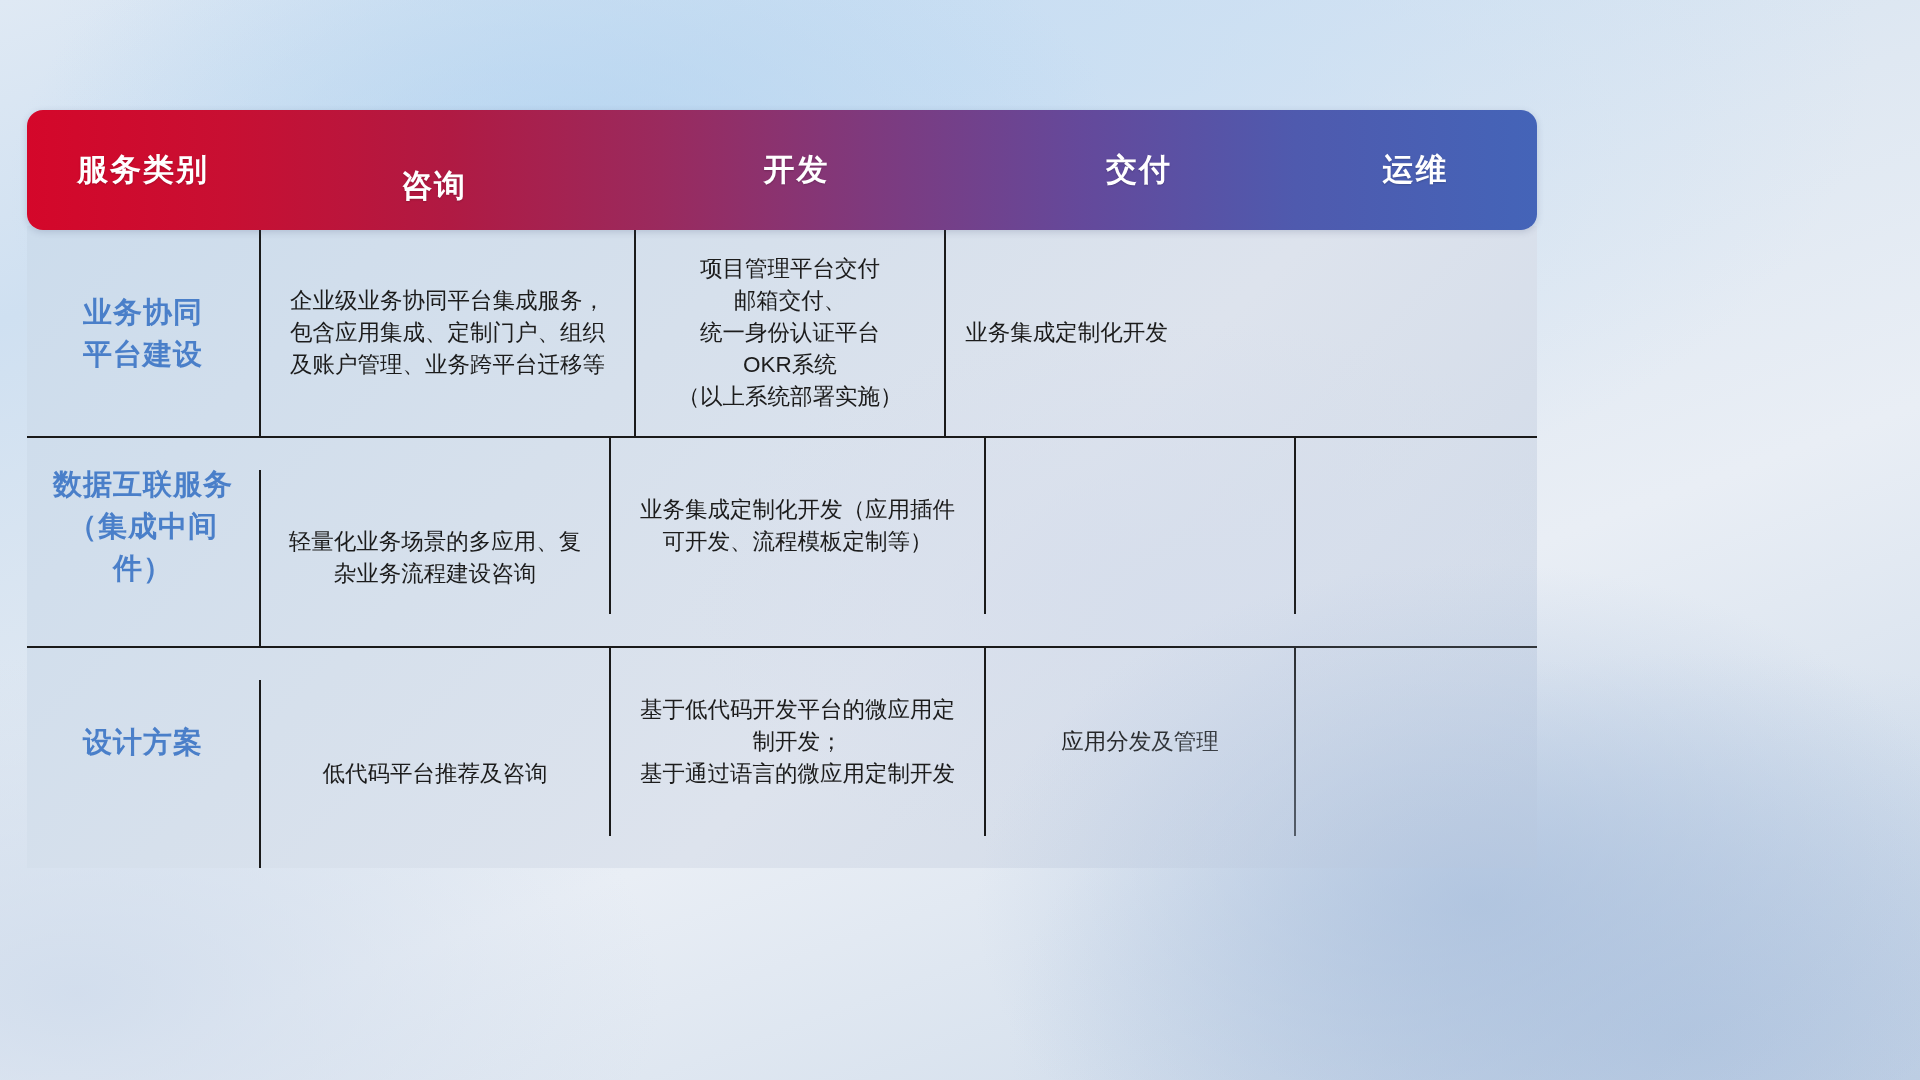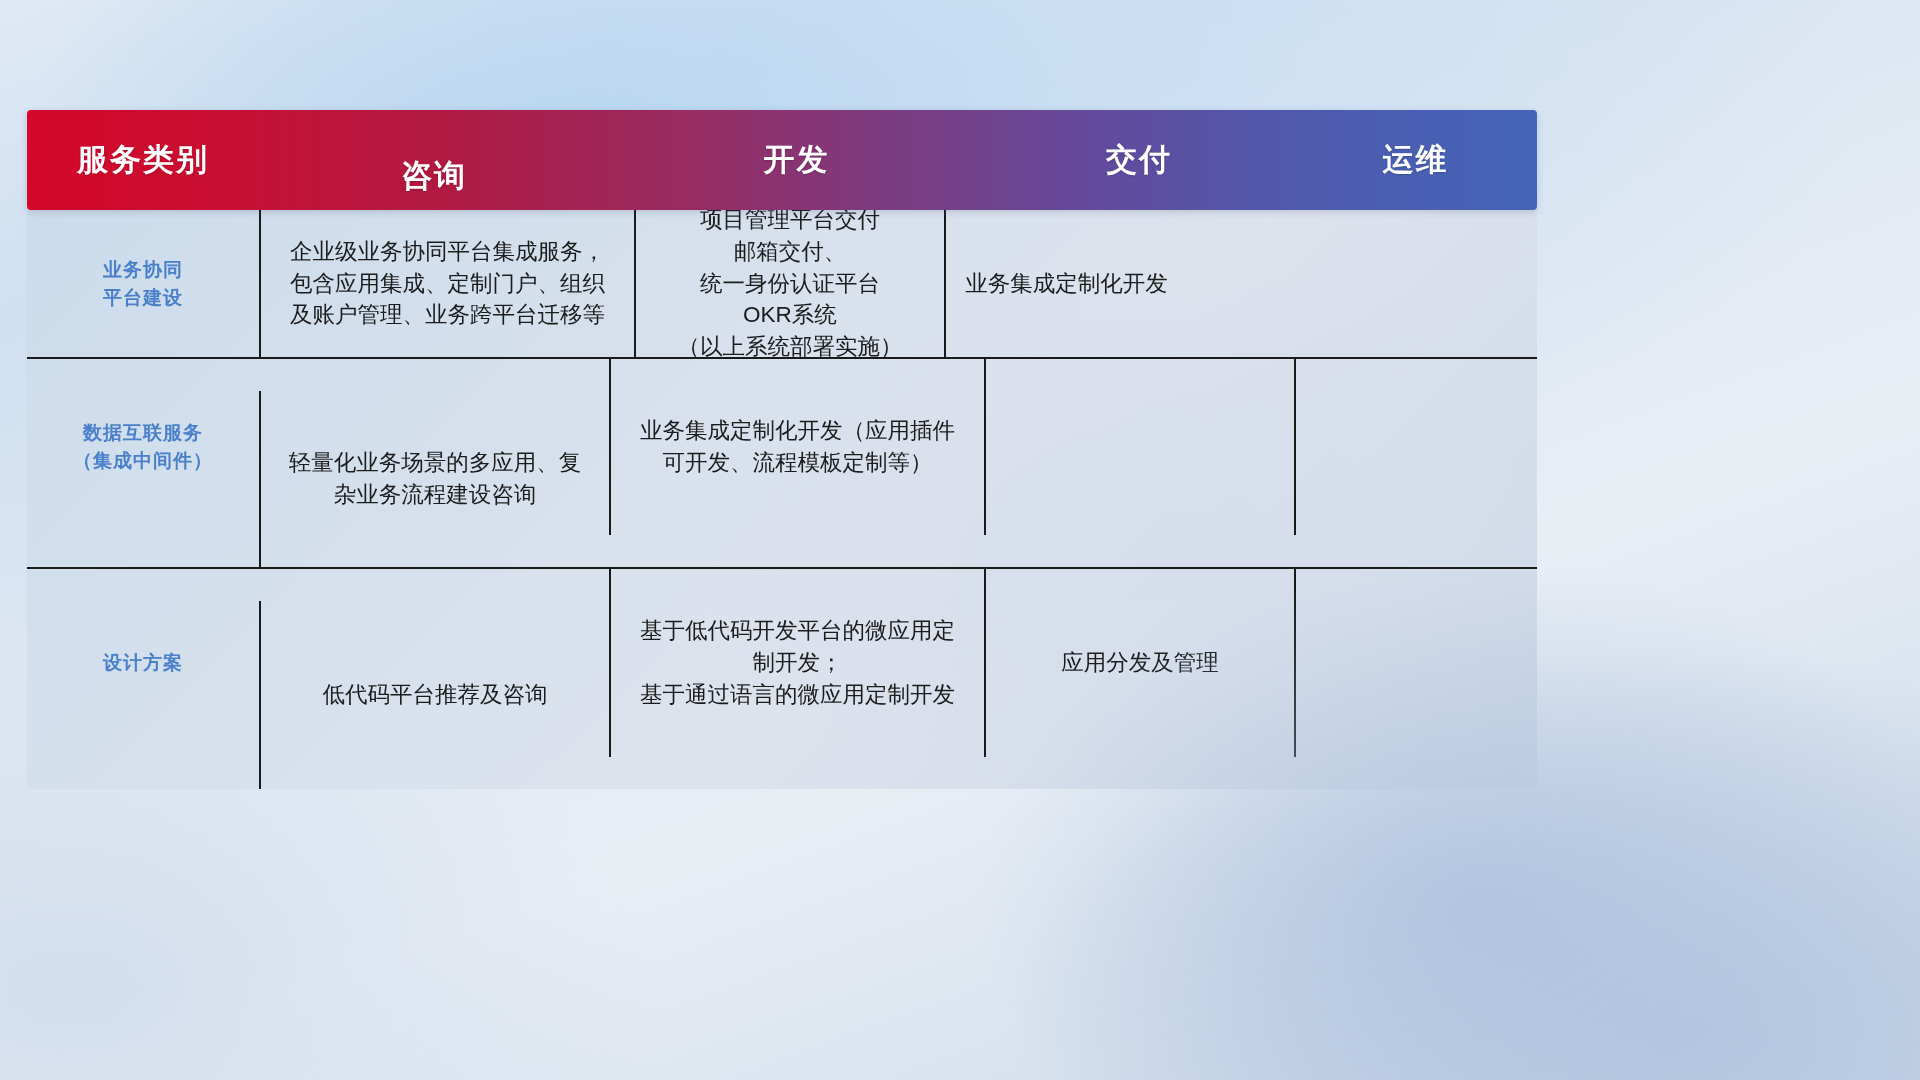--- a/index.html
+++ b/index.html
@@ -46,22 +46,22 @@
   
   .table-wrap {
     position: absolute;
     left: 27px;
     top: 110px;
     width: 1510px;
   }
 
   .thead {
     display: flex;
-    height: 100px;
-    border-radius: 4px;
+    height: 120px;
+    border-radius: 16px;
     background: linear-gradient(90deg,
         #d4072a 0%,
         #c80f32 13%,
         #b01a43 28%,
         #9a2a5e 42%,
         #7c3b80 57%,
         #64499b 70%,
         #4f5aae 84%,
         #4464b8 100%);
     box-shadow: 0 2px 7px rgba(60,70,110,0.20);
@@ -105,34 +105,34 @@
     line-height: 1.42;
     color: #1c1c1c;
     white-space: pre-line;
   }
   .cell + .cell { border-left: 2.5px solid #1a1a1a; }
 
   
   .cell.cat {
     color: #4a7fc9;
     font-weight: bold;
-    font-size: 19px;
+    font-size: 29px;
     line-height: 1.45;
     letter-spacing: 1px;
   }
   .cell.cat + .cell { border-left: 2.5px solid #1a1a1a; }
 
   
   .c0 { width: 232px; }
   .c1 { width: 350px; margin-top: 32px; }
   .c2 { width: 375px; }
   .c3 { width: 310px; }
   .c4 { width: 243px; }
 
-  .r1 .cell { height: 147px; }
+  .r1 .cell { height: 206px; }
   .r2 .cell { height: 176px; }
   .r3 .cell { height: 188px; }
 
   
   .row .cell.c0 { border-left: none; }
 </style>
 </head>
 <body>
 
 <div id="page">

